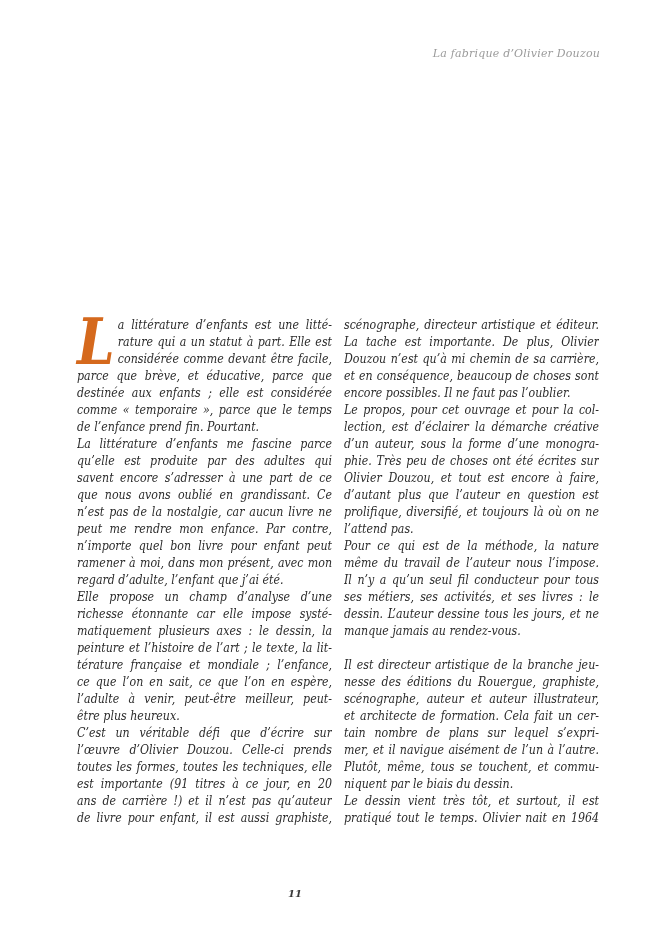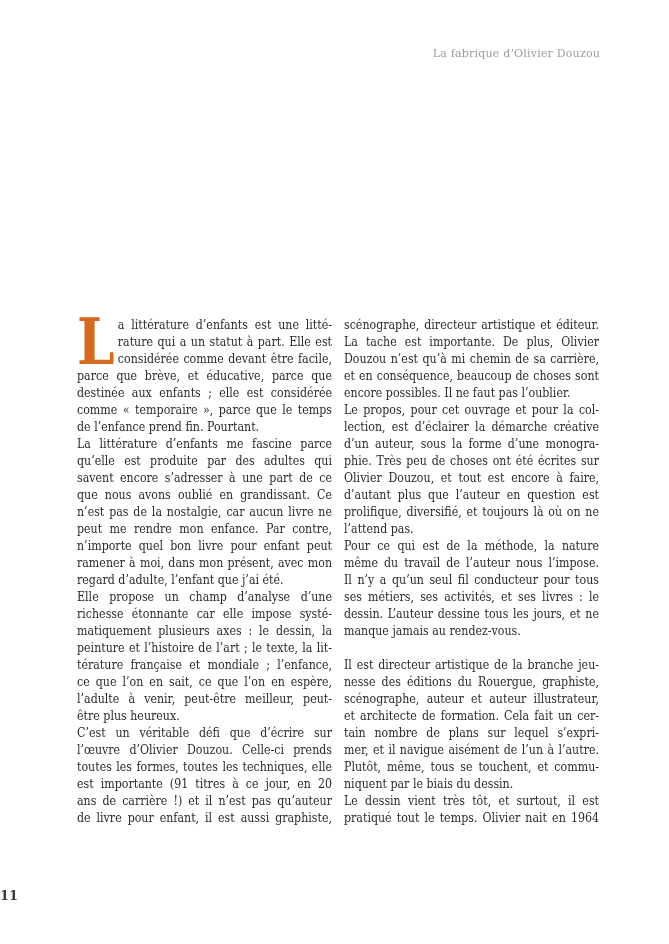--- a/index.html
+++ b/index.html
@@ -1,18 +1,18 @@
 <!DOCTYPE html>
 <html lang="fr"><head>
 <meta charset="utf-8">
 <style>
   html,body { margin:0; padding:0; background:#ffffff; }
   .page {
     position:relative; width:669px; height:944px; background:#ffffff;
-    overflow:hidden; font-family:"DejaVu Serif", serif;
+    overflow:hidden; font-family:"DejaVu Serif", serif;font-style:italic;
   }
   .running-header {
     position:absolute; top:47px; left:77px; width:523px;
     text-align:right; font-size:11px; color:#9b9b9b; letter-spacing:0.2px;
   }
   .content { position:absolute; top:316px; left:0; width:669px; height:560px; }
   .column {
     position:absolute; top:0; width:300px;
     transform:scaleX(0.85); transform-origin:0 0;
     font-size:13px; line-height:17px; color:#2b2b2b;
@@ -24,21 +24,21 @@
     text-align:justify; text-align-last:justify;
   }
   .line.end { text-align-last:left; }
   .line.gap { margin-top:17px; }
   .dropcap {
     float:left; width:48px; height:48px; margin:1px 0 1px 0;
     font-size:63px; line-height:50px; font-weight:bold; color:#d5691d;
   }
   .page-number {
     position:absolute; top:888px; left:0; width:590px;
-    text-align:left; font-size:13px; font-weight:bold; color:#3a3a3a;
+    text-align:center; font-size:10px; font-weight:bold; color:#3a3a3a;
   }
 </style>
 </head>
 <body>
 
 <div class="page">
   <div class="running-header" style="color: rgb(155, 155, 155);">La fabrique d’Olivier Douzou</div>
 
   <div class="content">
     <div class="column" id="col-left">

